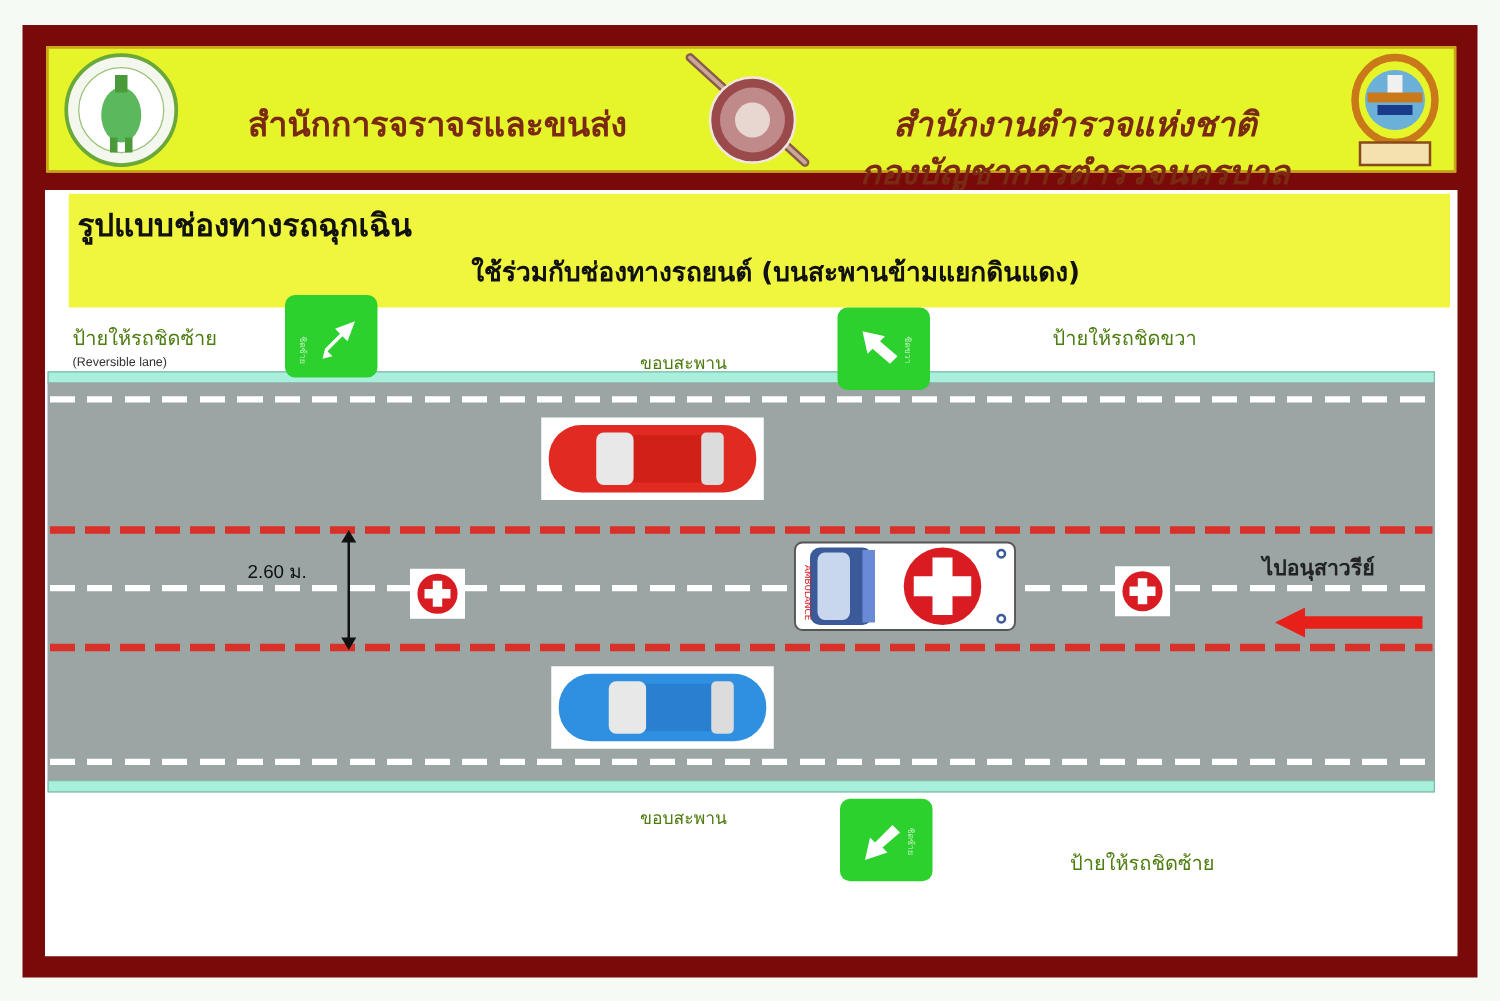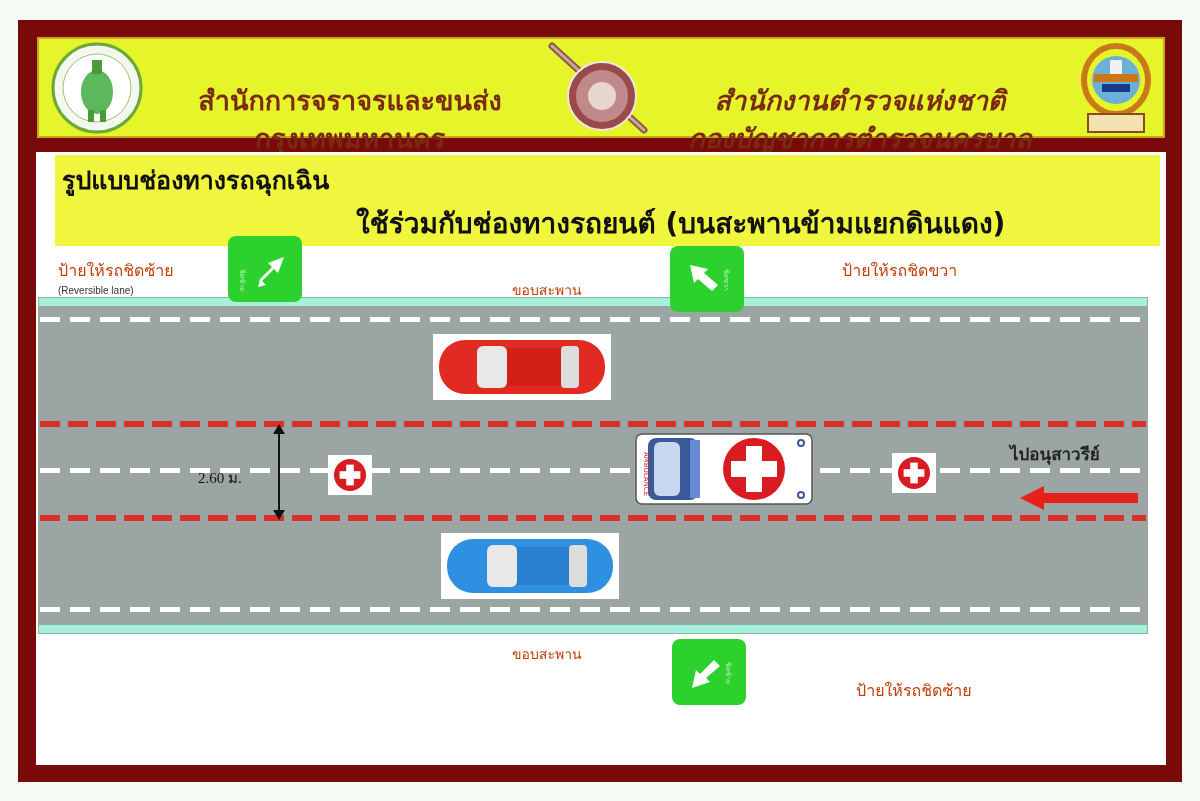--- a/index.html
+++ b/index.html
@@ -7,34 +7,34 @@
          font-family:"DejaVu Sans", sans-serif; }
   .abs { position:absolute; }
   .frame { left:18px; top:20px; width:1164px; height:762px; background:#7a0a0a; }
   .header { left:37px; top:37px; width:1128px; height:101px; background:#e6f52a;
             border:2px solid #c9a51a; box-sizing:border-box; }
   .header-title { font-family:"DejaVu Serif", serif; font-weight:bold; color:#7a2a12;
                   text-align:center; font-size:27px; line-height:38px;margin-top:32px; }
   .panel { left:36px; top:152px; width:1130px; height:613px; background:#ffffff; }
   .title-band { left:55px; top:155px; width:1105px; height:91px; background:#f0f53e; }
   .title-1 { left:62px; top:160px; font-size:25px; font-weight:bold; color:#111; }
-  .title-2 { left:356px; top:201px; font-size:28px; font-weight:bold; color:#111; }
-  .label { font-family:Liberation Mono, monospace; font-size:16px; color:#c2410c; }
+  .title-2 { left:377px; top:201px; font-size:21px; font-weight:bold; color:#111; }
+  .label { font-family:Liberation Mono, monospace; font-size:16px; color:#4d7c0f; }
   .label-small { font-size:10px; color:#333; font-family:"Liberation Sans", sans-serif; }
   .bridge-edge { background:#a8f0dc; border:1px solid #7fb8a8; box-sizing:border-box; }
   .road { left:38px; top:306px; width:1110px; height:318px; background:#9aa5a4; }
   .dash-white { height:5px; background:repeating-linear-gradient(90deg,#ffffff 0 20px, transparent 20px 30px); }
   .dash-red { height:6px; background:repeating-linear-gradient(90deg,#d9302a 0 20px, transparent 20px 28px); }
   .sign { width:74px; height:66px; background:#2dd12d; border-radius:8px; display:flex;
           align-items:center; justify-content:center; }
   .sign svg { width:54px; height:48px; }
   .car-box { background:#ffffff; }
   .cross-box { width:44px; height:40px; background:#ffffff; display:flex; align-items:center; justify-content:center; }
   .measure { left:271px; top:424px; width:16px; height:96px; }
-  .measure-text { left:198px; top:466px; font-family:Liberation Serif, serif; font-size:15px; color:#111; }
+  .measure-text { left:198px; top:445px; font-family:Liberation Sans, sans-serif; font-size:15px; color:#111; }
   .direction-text { left:1010px; top:440px; font-family:"DejaVu Serif", serif; font-size:17px; font-weight:bold; color:#222; }
 </style>
 </head>
 <body>
 
 <div class="abs frame"></div>
 
 <div class="abs header"></div>
 
 <div class="abs" style="left:50px;top:42px;width:94px;height:92px;">
@@ -43,21 +43,20 @@
     <circle cx="47" cy="46" r="34" fill="#ffffff" stroke="#9cc27a" stroke-width="1"></circle>
     <ellipse cx="47" cy="50" rx="16" ry="22" fill="#5cb85c"></ellipse>
     <rect x="42" y="18" width="10" height="14" fill="#4a9a3a"></rect>
     <rect x="38" y="68" width="6" height="12" fill="#4a9a3a"></rect>
     <rect x="50" y="68" width="6" height="12" fill="#4a9a3a"></rect>
   </svg>
 </div>
 
 <div class="abs header-title" style="left:150px;top:50px;width:400px;">
   <div>สำนักการจราจรและขนส่ง</div>
-  <div>กรุงเทพมหานคร</div>
 </div>
 
 <div class="abs" style="left:540px;top:40px;width:115px;height:96px;">
   <svg viewBox="0 0 115 96" width="115" height="96">
     <line x1="12" y1="6" x2="104" y2="90" stroke="#8a5a4a" stroke-width="7" stroke-linecap="round"></line>
     <line x1="12" y1="6" x2="104" y2="90" stroke="#c9a89a" stroke-width="3" stroke-linecap="round"></line>
     <circle cx="62" cy="56" r="34" fill="#9a4a4a" stroke="#f0e8e0" stroke-width="2"></circle>
     <circle cx="62" cy="56" r="26" fill="#c08a8a"></circle>
     <circle cx="62" cy="56" r="14" fill="#e8d6d0"></circle>
   </svg>

